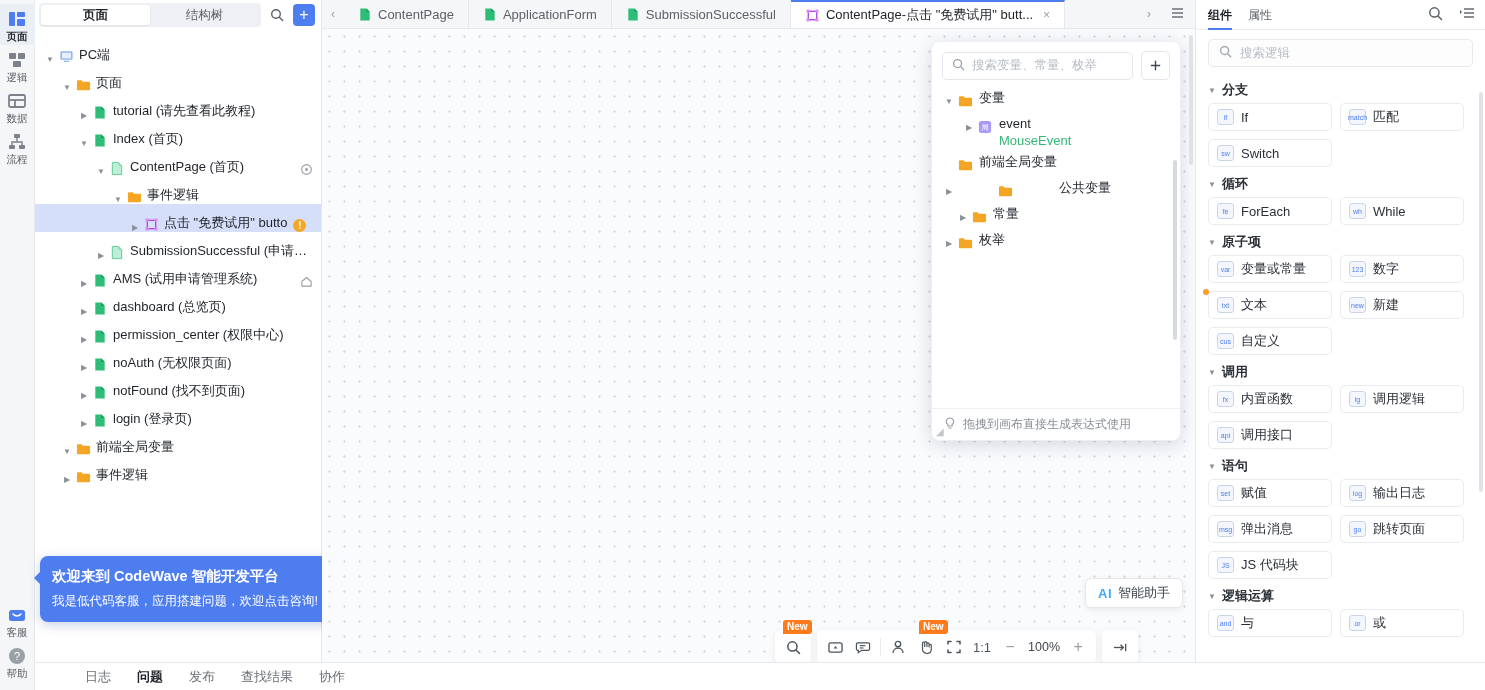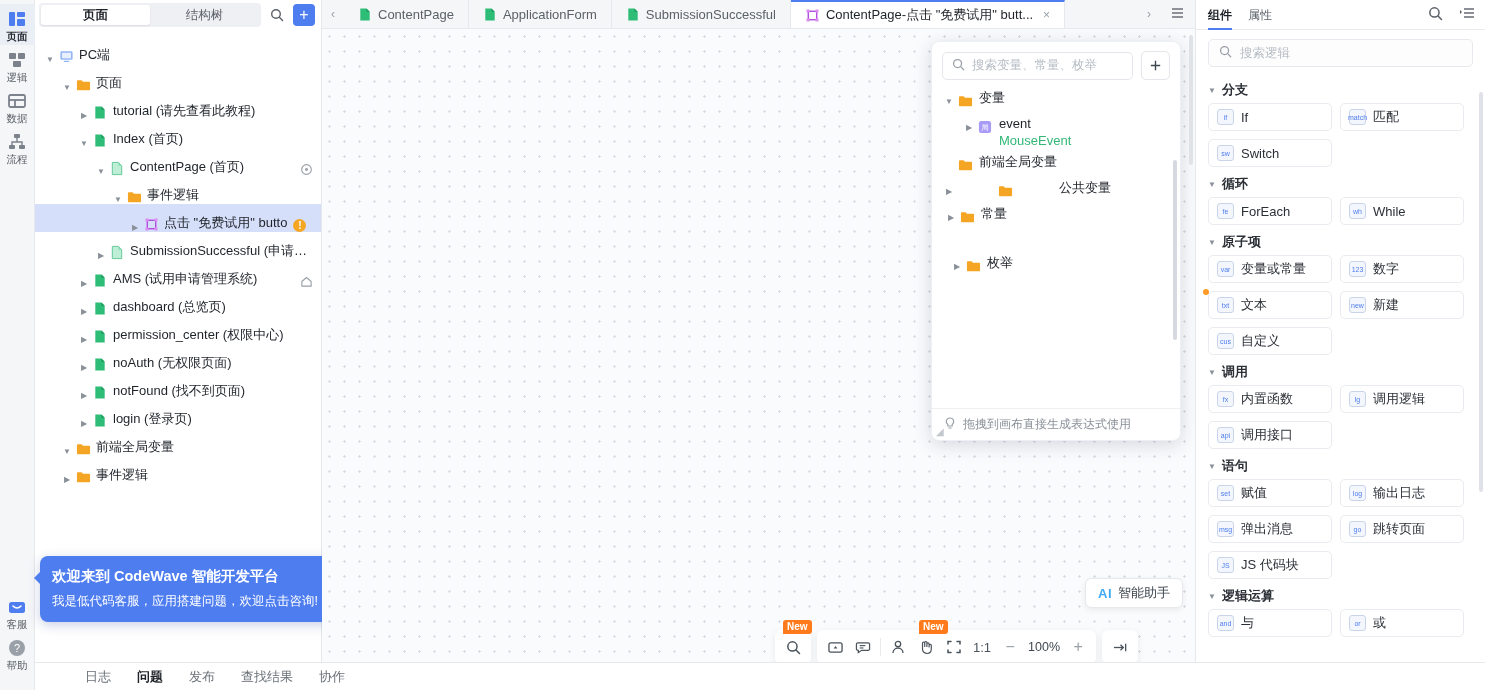--- a/index.html
+++ b/index.html
@@ -19,21 +19,21 @@
   }
   .rail-item {
     width: 35px; padding: 5px 0 3px; display: flex; flex-direction: column;
     align-items: center; gap: 1px; cursor: pointer;
   }
   .rail-item.active { background: #eaeef5; }
   .rail-item.active .rail-label { color: #2b2f36; font-weight: bold; }
   .rail-label { font-size: 10.5px; color: #5b6169; line-height: 12px; white-space: nowrap; }
   .rail-glyph { width: 20px; height: 20px; display: block; }
   .rail-spacer { flex: 1; }
-  .rail-bottom { padding-bottom: 16px; display: flex; flex-direction: column; align-items: flex-end; }
+  .rail-bottom { padding-bottom: 8px; display: flex; flex-direction: column; align-items: flex-end; }
 
   
   .tree-panel {
     width: 287px; flex: 0 0 287px; background: #fff;
     border-right: 1px solid #e6e8eb; display: flex; flex-direction: column;
     position: relative;
   }
   .tree-head { height: 30px; display: flex; align-items: center; padding: 0 6px 0 4px; gap: 6px; }
   .seg {
     flex: 1; height: 24px; background: #eef0f4; border-radius: 4px;
@@ -654,32 +654,32 @@
               <span class="caret closed"></span>
               <span class="vicon">
                 <svg width="15" height="14" viewBox="0 0 16 14">
                   <path d="M1 3a1 1 0 011-1h4l1.4 1.6H14a1 1 0 011 1v7a1 1 0 01-1 1H2a1 1 0 01-1-1z" fill="#f5a524"></path>
                 </svg>
               </span>
               <span class="ev-text">
                 <div>公共变量</div>
               </span>
             </div>
-            <div class="vrow" style="padding-left: 12px; text-align: right;">
+            <div class="vrow" style="padding-left: 24px; text-align: right;">
               <span class="caret closed"></span>
               <span class="vicon">
                 <svg width="15" height="14" viewBox="0 0 16 14">
                   <path d="M1 3a1 1 0 011-1h4l1.4 1.6H14a1 1 0 011 1v7a1 1 0 01-1 1H2a1 1 0 01-1-1z" fill="#f5a524"></path>
                 </svg>
               </span>
               <span class="ev-text">
                 <div>常量</div>
               </span>
             </div>
-            <div class="vrow" style="padding-left: 18px; margin-top: 23px;">
+            <div class="vrow" style="padding-left: 10px;">
               <span class="caret closed"></span>
               <span class="vicon">
                 <svg width="15" height="14" viewBox="0 0 16 14">
                   <path d="M1 3a1 1 0 011-1h4l1.4 1.6H14a1 1 0 011 1v7a1 1 0 01-1 1H2a1 1 0 01-1-1z" fill="#f5a524"></path>
                 </svg>
               </span>
               <span class="ev-text">
                 <div>枚举</div>
               </span>
             </div>

